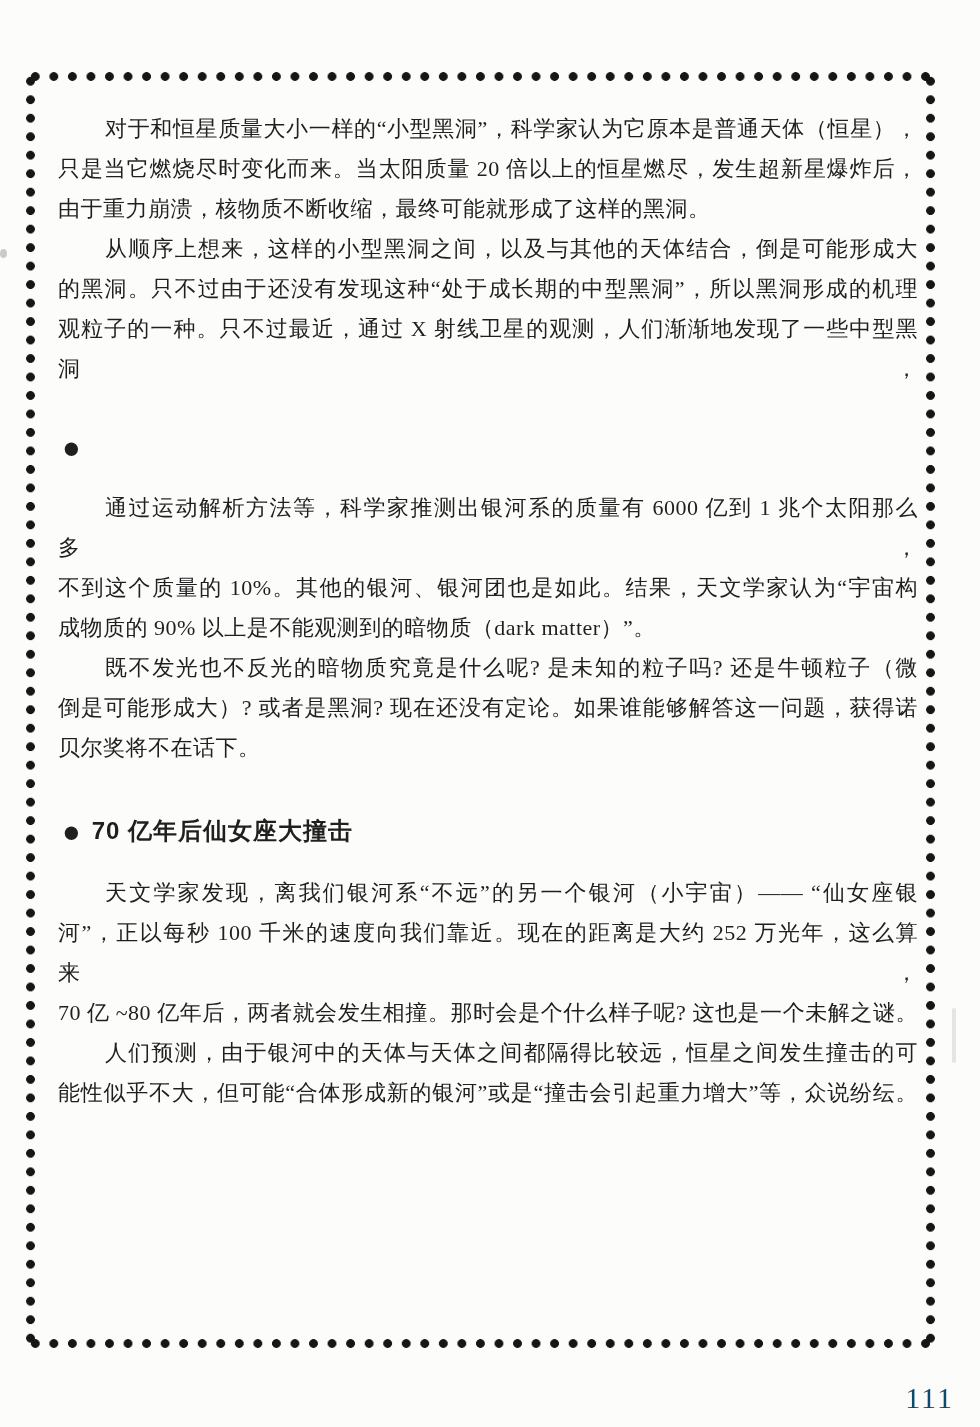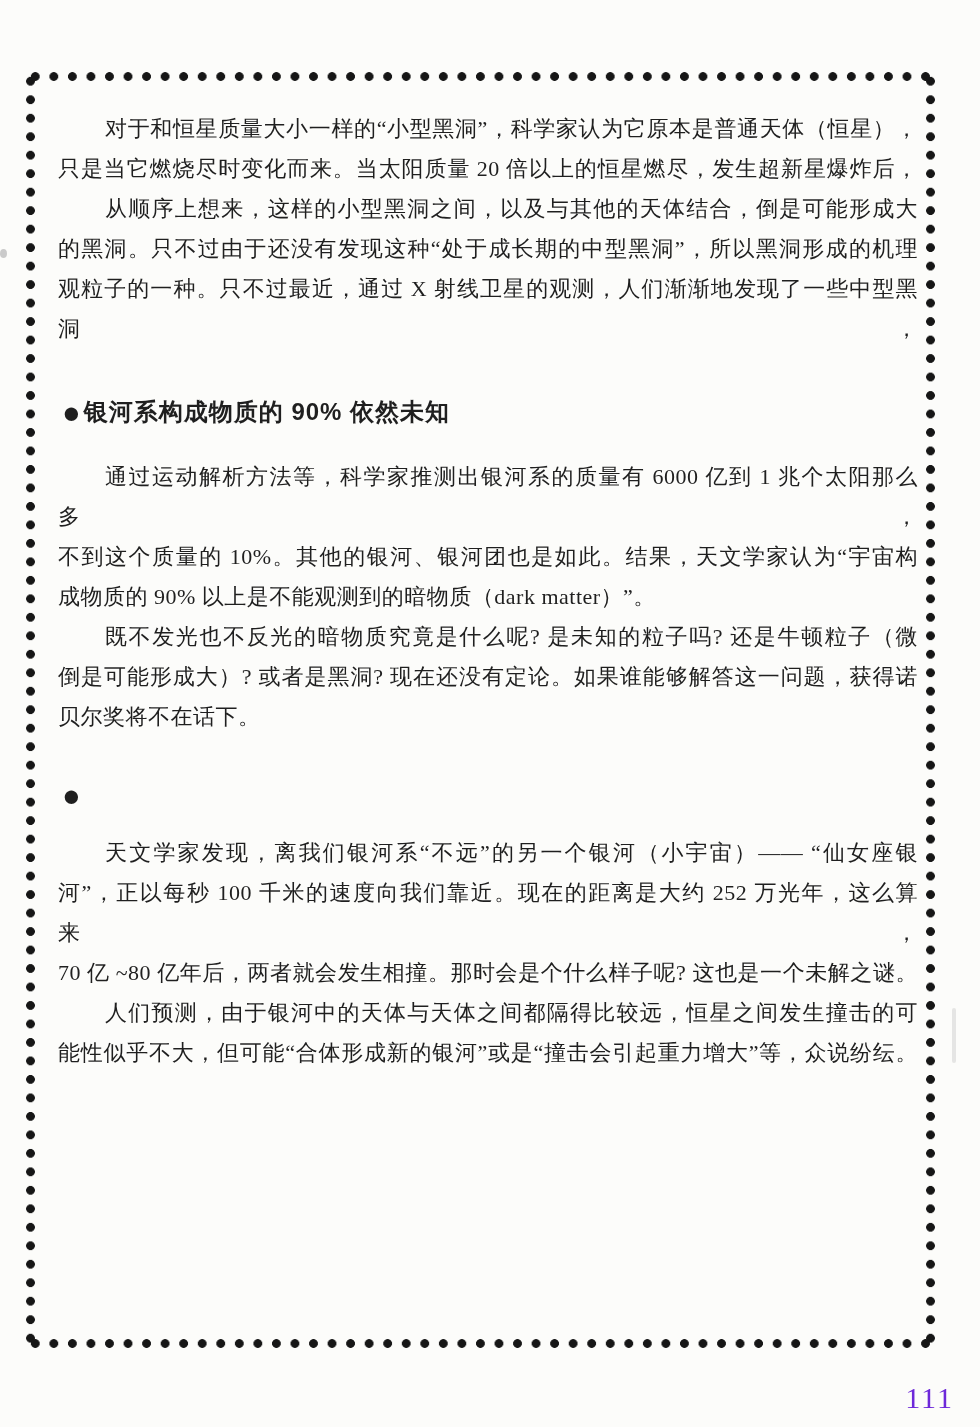--- a/index.html
+++ b/index.html
@@ -49,21 +49,21 @@
     font-size:24px; line-height:40px;
     letter-spacing:1px;
     display:flex; align-items:center;
   }
   .heading.h2 { margin-bottom:22px; }
   .bullet { font-size:31px; line-height:1; margin-right:2px; }
   .heading.h2 .bullet { margin-right:10px; }
 
   .pagenum {
     position:absolute; top:1381px; right:26px;
-    font-size:30px; letter-spacing:2px; color:#6d28d9;
+    font-size:30px; letter-spacing:2px; color:#0c4a6e;
     font-family:"Liberation Serif","DejaVu Serif",serif;
   }
 
   
   .artifact { position:absolute; background:#b9b9b9; }
   .artifact.a1 { left:0; top:249px; width:7px; height:9px; border-radius:50%; opacity:.75; }
   .artifact.a2 { right:24px; top:1008px; width:4px; height:55px; opacity:.35; border-radius:2px; }
 </style>
 </head>
 <body>
@@ -78,48 +78,49 @@
   </div>
 
   <div class="artifact a1"></div>
   <div class="artifact a2"></div>
 
   <main class="content">
 
     <p class="para">
       <span class="ln j ind">对于和恒星质量大小一样的“小型黑洞”，科学家认为它原本是普通天体（恒星），</span>
       <span class="ln j">只是当它燃烧尽时变化而来。当太阳质量 20 倍以上的恒星燃尽，发生超新星爆炸后，</span>
+      <span class="ln">由于重力崩溃，核物质不断收缩，最终可能就形成了这样的黑洞。</span>
     </p>
 
     <p class="para">
       <span class="ln j ind">从顺序上想来，这样的小型黑洞之间，以及与其他的天体结合，倒是可能形成大</span>
       <span class="ln j">的黑洞。只不过由于还没有发现这种“处于成长期的中型黑洞”，所以黑洞形成的机理</span>
       <span class="ln j">观粒子的一种。只不过最近，通过 X 射线卫星的观测，人们渐渐地发现了一些中型黑洞，</span>
     </p>
 
     <h2 class="heading h1">
       <span class="bullet">●</span>
-      <span>银河系构成物质的 90% 依然未知</span>
     </h2>
 
     <p class="para">
       <span class="ln j ind">通过运动解析方法等，科学家推测出银河系的质量有 6000 亿到 1 兆个太阳那么多，</span>
       <span class="ln j">不到这个质量的 10%。其他的银河、银河团也是如此。结果，天文学家认为“宇宙构</span>
       <span class="ln">成物质的 90% 以上是不能观测到的暗物质（dark matter）”。</span>
     </p>
 
     <p class="para">
       <span class="ln j ind">既不发光也不反光的暗物质究竟是什么呢? 是未知的粒子吗? 还是牛顿粒子（微</span>
       <span class="ln j">倒是可能形成大）? 或者是黑洞? 现在还没有定论。如果谁能够解答这一问题，获得诺</span>
       <span class="ln">贝尔奖将不在话下。</span>
     </p>
 
 
     <h2 class="heading h2">
       <span class="bullet">●</span>
+      <span>70 亿年后仙女座大撞击</span>
     </h2>
 
     <p class="para">
       <span class="ln j ind">天文学家发现，离我们银河系“不远”的另一个银河（小宇宙）—— “仙女座银</span>
       <span class="ln j">河”，正以每秒 100 千米的速度向我们靠近。现在的距离是大约 252 万光年，这么算来，</span>
       <span class="ln j">70 亿 ~80 亿年后，两者就会发生相撞。那时会是个什么样子呢? 这也是一个未解之谜。</span>
     </p>
 
     <p class="para">
       <span class="ln j ind">人们预测，由于银河中的天体与天体之间都隔得比较远，恒星之间发生撞击的可</span>

